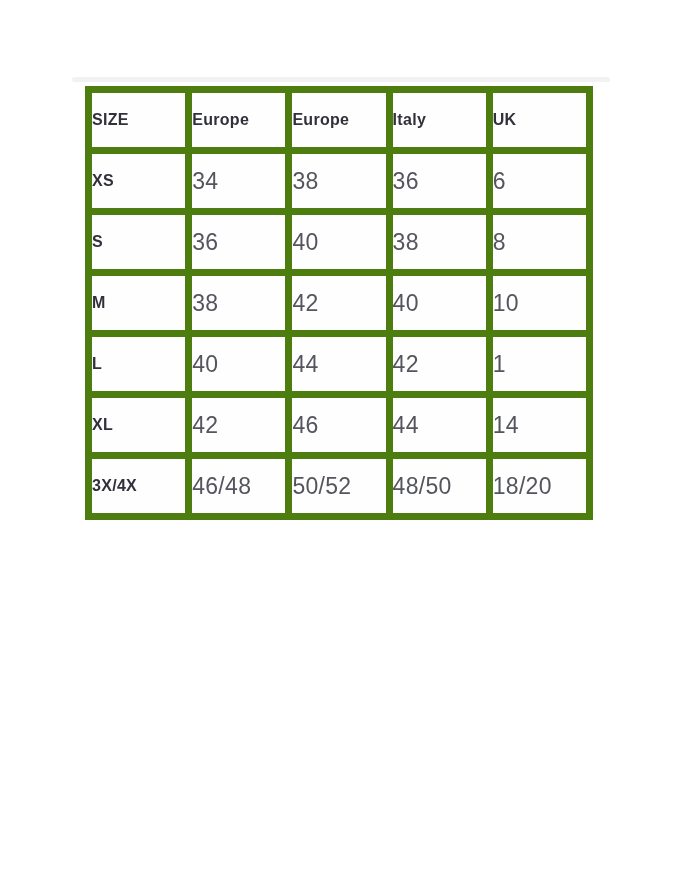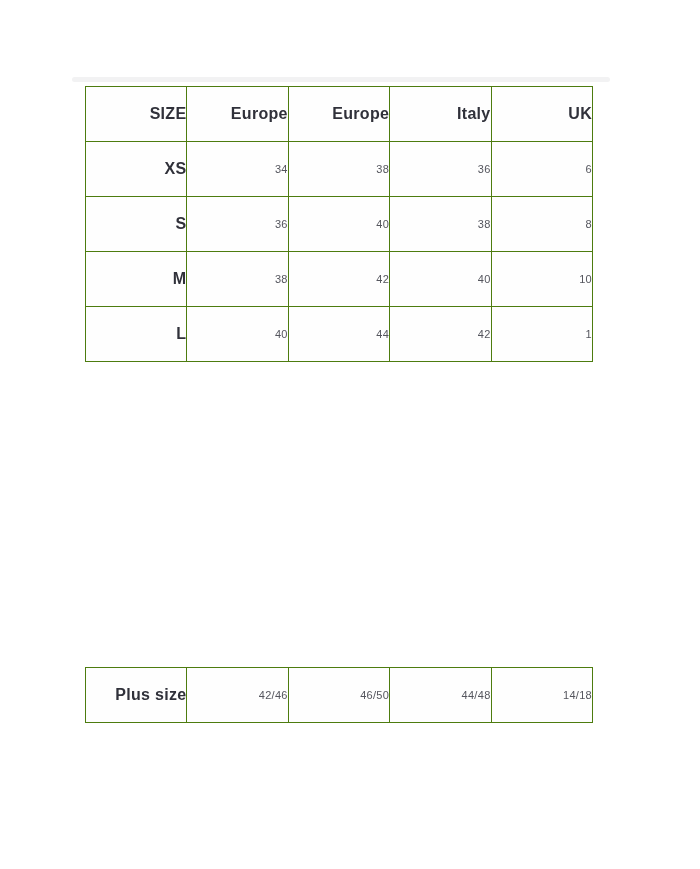--- a/index.html
+++ b/index.html
@@ -29,35 +29,35 @@
     left: 85px;
     width: 508px;
     border-collapse: collapse;
     table-layout: fixed;
     background: #fefefe;
   }
   #table-main { top: 86px; }
   #table-extra { top: 667px; }
   table.size-table th,
   table.size-table td {
-    border: 1px solid #4d7c0f;
+    border: 7px solid #4d7c0f;
     width: 20%;
     height: 54px;
-    text-align: right;
+    text-align: left;
     vertical-align: middle;
     padding: 0;
   }
   table.size-table th {
     font-size: 16px;
     font-weight: bold;
     color: #30313a;
     letter-spacing: 0.3px;
   }
   table.size-table td {
-    font-size: 11px;
+    font-size: 23px;
     font-weight: normal;
     color: #54555d;
     letter-spacing: 0.3px;
   }
 </style>
 </head>
 <body>
 
 <div id="page">
   <div class="top-band"></div>
@@ -94,27 +94,34 @@
           <td>40</td>
           <td>10</td>
         </tr>
         <tr>
           <th>L</th>
           <td>40</td>
           <td>44</td>
           <td>42</td>
           <td>1</td>
         </tr>
+        <tr>
+          <th>XL</th>
+          <td>42</td>
+          <td>46</td>
+          <td>44</td>
+          <td>14</td>
+        </tr>
+        <tr>
+          <th>3X/4X</th>
+          <td>46/48</td>
+          <td>50/52</td>
+          <td>48/50</td>
+          <td>18/20</td>
+        </tr>
       </tbody>
   </table>
 
   <table class="size-table" id="table-extra">
     <tbody>
-        <tr>
-          <th>Plus size</th>
-          <td>42/46</td>
-          <td>46/50</td>
-          <td>44/48</td>
-          <td>14/18</td>
-        </tr>
       </tbody>
   </table>
 </div>
 
 </body></html>

